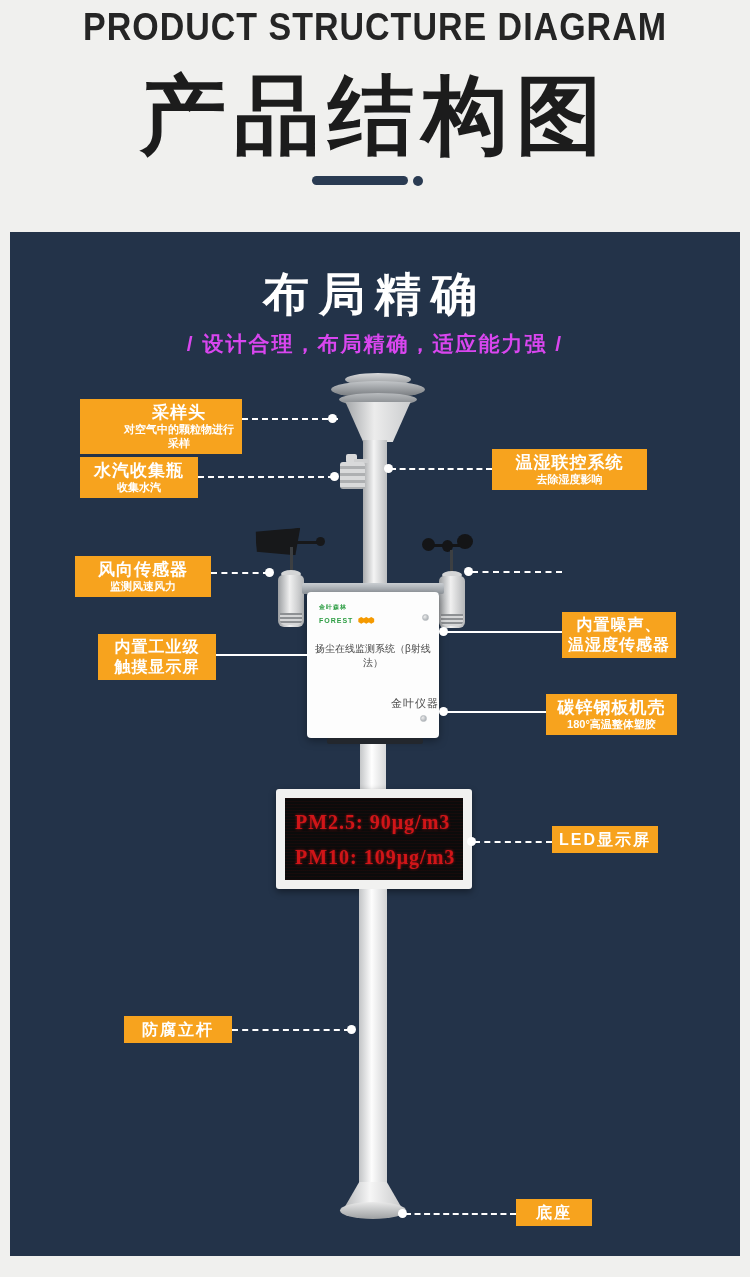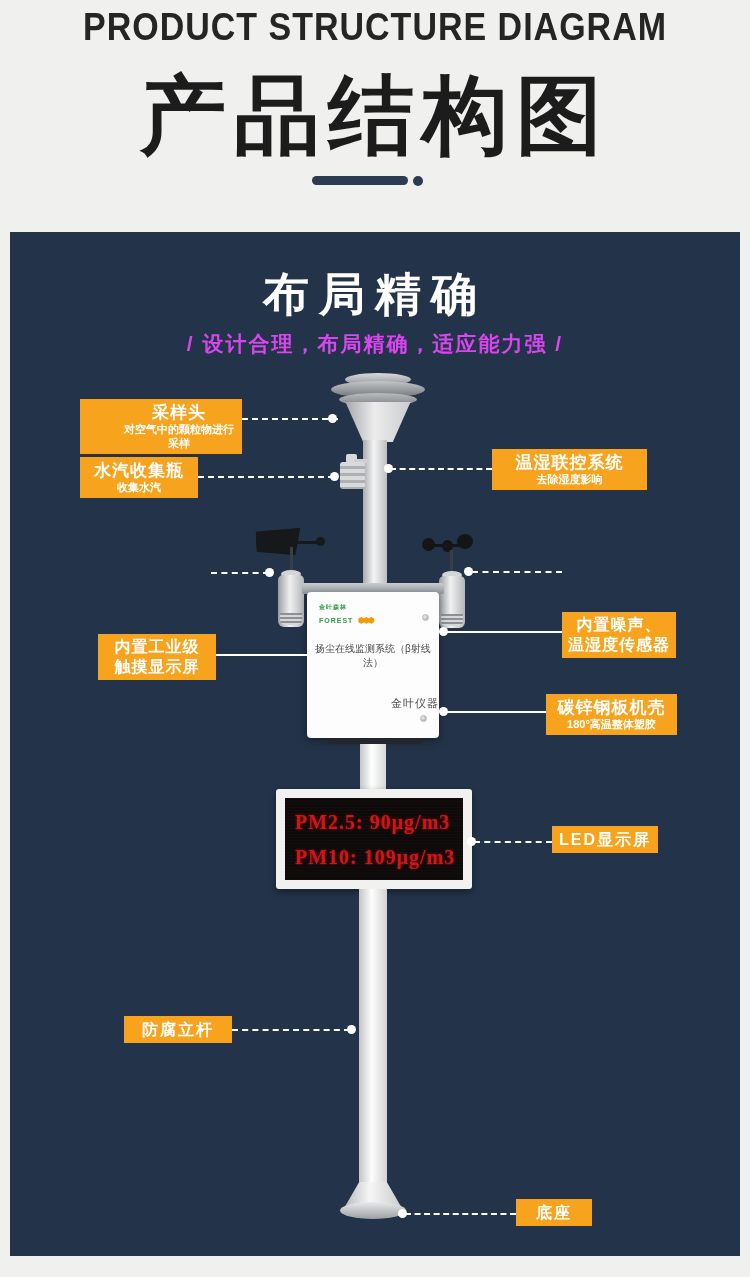--- a/index.html
+++ b/index.html
@@ -224,20 +224,24 @@
     <div class="label" id="lbl-sampling">
       <div class="t">采样头</div>
       <div class="s">对空气中的颗粒物进行采样</div>
     </div>
 
     <div class="label" id="lbl-water">
       <div class="t">水汽收集瓶</div>
       <div class="s">收集水汽</div>
     </div>
 
+    <div class="label" id="lbl-windsensor">
+      <div class="t">风向传感器</div>
+      <div class="s">监测风速风力</div>
+    </div>
 
     <div class="label" id="lbl-touch">
       <div class="t2">内置工业级</div>
       <div class="t2">触摸显示屏</div>
     </div>
 
     <div class="label" id="lbl-pole">
       <div class="single">防腐立杆</div>
     </div>
 

